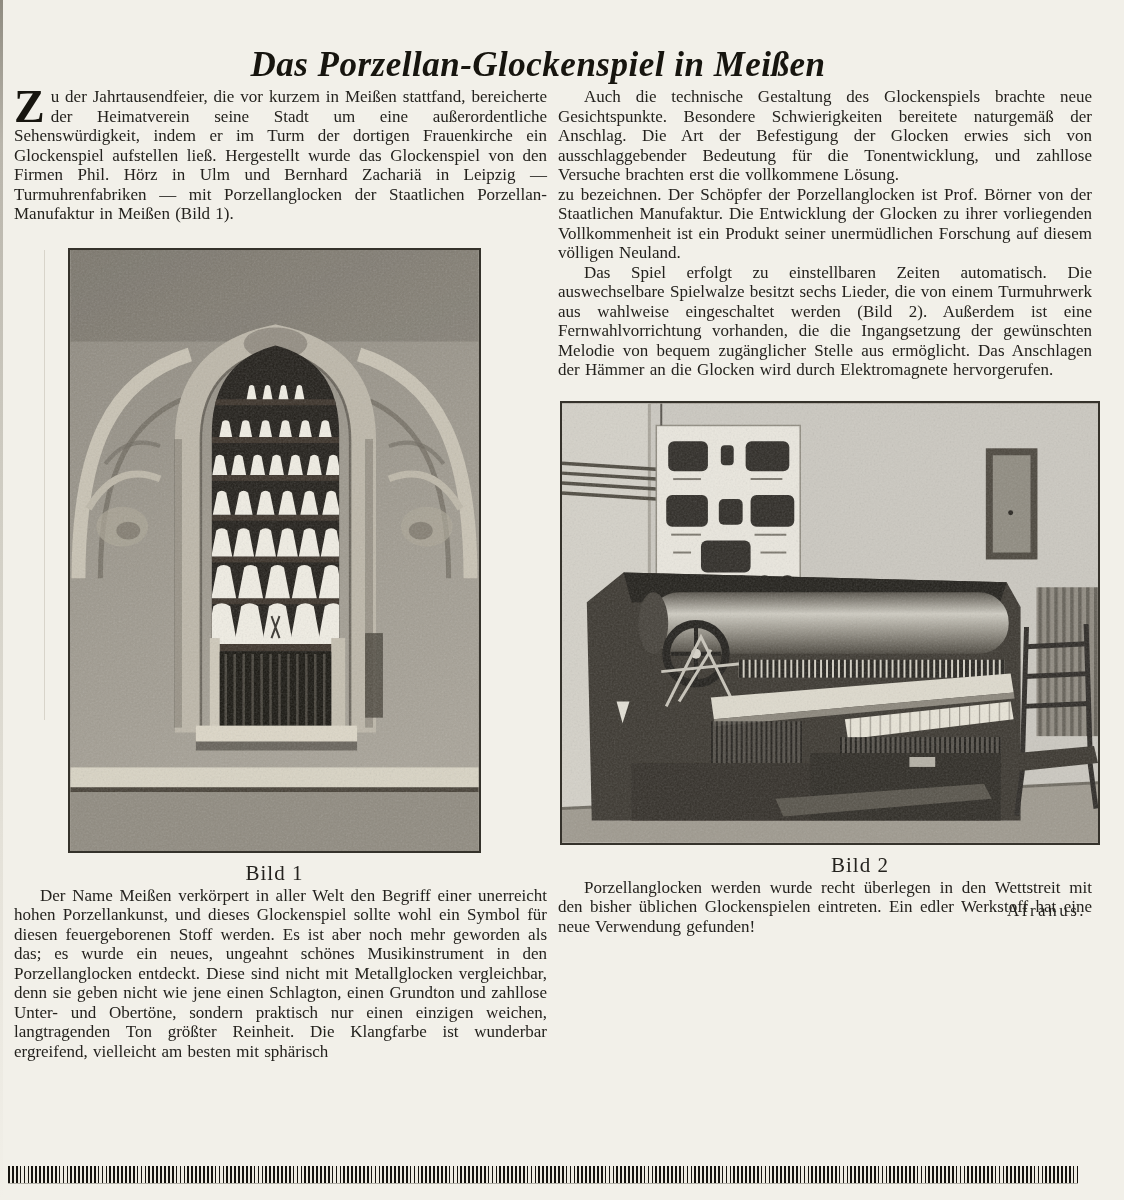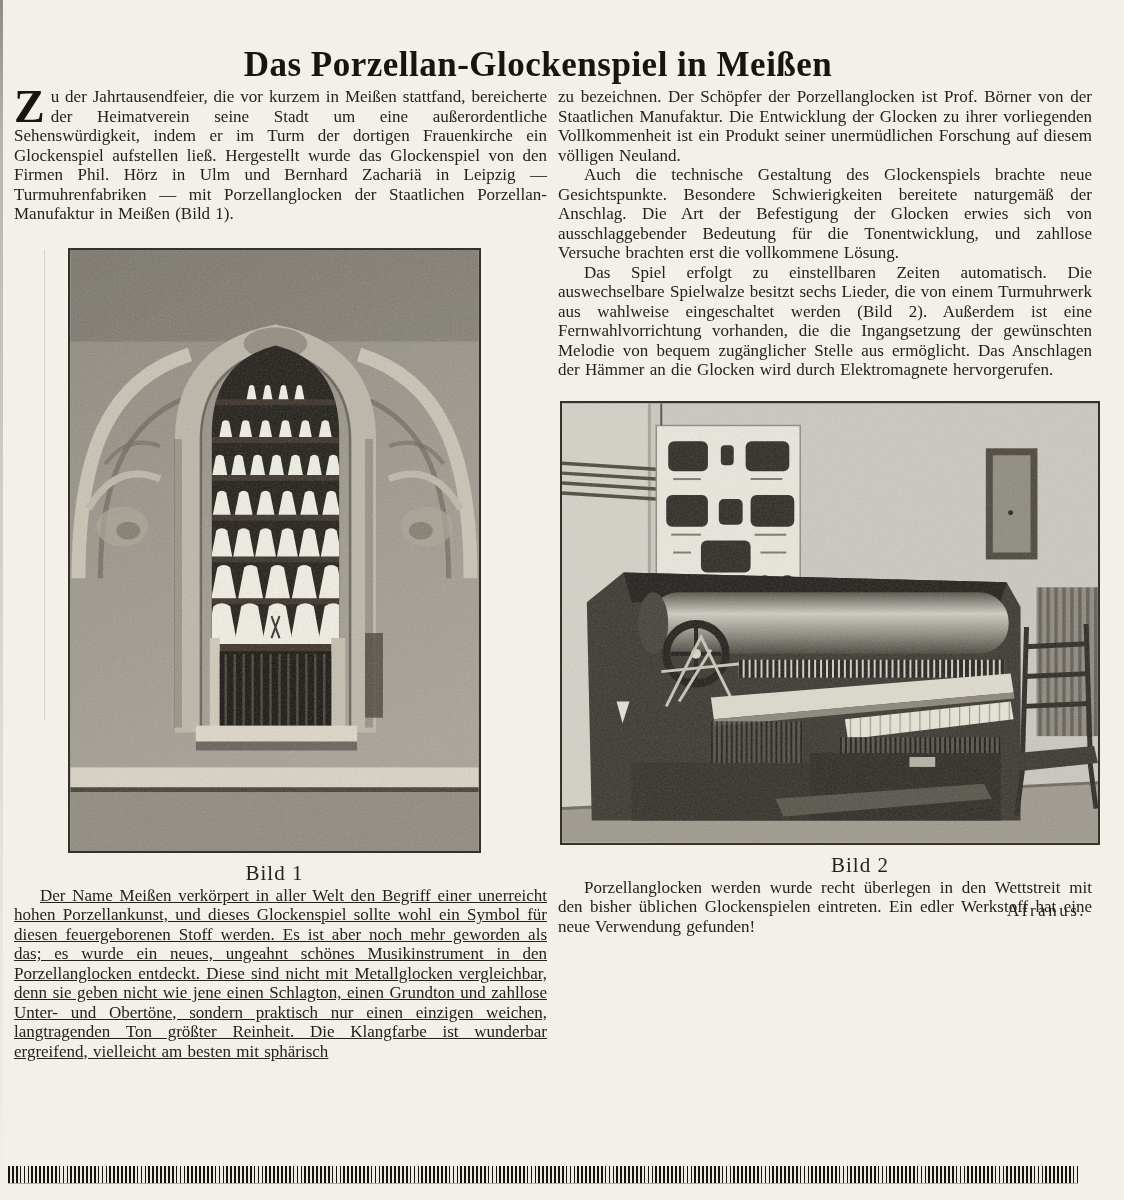--- a/index.html
+++ b/index.html
@@ -7,42 +7,42 @@
     width:1124px;height:1200px;position:relative;overflow:hidden;
     background:#f2f0e9;
     font-family:"Liberation Serif","DejaVu Serif",serif;
     color:#24221e;
   }
   .scan-edge{position:absolute;left:0;top:0;width:3px;height:1200px;
     background:linear-gradient(180deg,#8f8b80 0%,#b9b5ab 12%,#cfccc2 40%,#e4e1d8 70%,transparent 100%);}
   .crease{position:absolute;left:44px;top:250px;width:1px;height:470px;background:#c9c5ba;opacity:.65;}
   .title{
     position:absolute;left:0;top:22px;width:1076px;text-align:center;
-    font-size:35px;font-weight:bold;letter-spacing:.5px;color:#17150f;
+    font-size:35px;font-weight:bold;letter-spacing:.5px;color:#17150f;font-style:italic;
   }
   .col{position:absolute;top:87px;}
   .col-left{left:14px;width:533px;}
   .col-right{left:558px;width:534px;}
   p.body-par{
     margin:0;font-size:17px;line-height:19.5px;text-align:justify;
     hyphens:auto;-webkit-hyphens:auto;word-spacing:1px;
   }
   p.indent{text-indent:26px;}
   .dropcap{
     float:left;font-size:46px;line-height:36px;font-weight:bold;
     padding:2px 6px 0 0;color:#17150f;
   }
   figure{margin:0;}
   .fig1{margin:24px 0 0 54px;width:413px;}
   .fig2{margin:21px 0 0 2px;width:600px;}
   .photo{display:block;border:2px solid #35322b;background:#9a958b;}
   figcaption{
     margin-top:8px;text-align:center;font-size:21px;letter-spacing:1px;color:#24221e;
   }
-  .after-fig{margin-top:26px;text-decoration:underline;}
+  .after-fig{margin-top:26px;}
   .after-fig2{margin-top:34px;}
   .closing{position:relative;}
   .author{position:absolute;right:6px;bottom:16px;letter-spacing:2.5px;margin-top:8px;}
   .film-strip{
     position:absolute;left:8px;top:1166px;width:1070px;height:17px;
     background:repeating-linear-gradient(90deg,#15130f 0px,#15130f 1.7px,#eeebe2 1.7px,#eeebe2 3.9px);
     box-shadow:0 1px 0 rgba(60,56,48,.35);
   }
 </style>
 </head>
@@ -200,22 +200,22 @@
 
       <rect x="0" y="0" width="410" height="604" filter="url(#grain1)"></rect>
     </svg>
     <figcaption>Bild 1</figcaption>
   </figure>
 
   <p class="body-par indent after-fig">Der Name Meißen verkörpert in aller Welt den Begriff einer unerreicht hohen Porzellankunst, und dieses Glockenspiel sollte wohl ein Symbol für diesen feuergeborenen Stoff werden. Es ist aber noch mehr geworden als das; es wurde ein neues, ungeahnt schönes Musikinstrument in den Porzellanglocken entdeckt. Diese sind nicht mit Metallglocken vergleichbar, denn sie geben nicht wie jene einen Schlagton, einen Grundton und zahllose Unter- und Obertöne, sondern praktisch nur einen einzigen weichen, langtragenden Ton größter Reinheit. Die Klangfarbe ist wunderbar ergreifend, vielleicht am besten mit sphärisch</p>
 </div>
 
 <div class="col col-right">
+  <p class="body-par indent">Auch die technische Gestaltung des Glockenspiels brachte neue Gesichtspunkte. Besondere Schwierigkeiten bereitete naturgemäß der Anschlag. Die Art der Befestigung der Glocken erwies sich von ausschlaggebender Bedeutung für die Tonentwicklung, und zahllose Versuche brachten erst die vollkommene Lösung.</p>
   <p class="body-par">zu bezeichnen. Der Schöpfer der Porzellanglocken ist Prof. Börner von der Staatlichen Manufaktur. Die Entwicklung der Glocken zu ihrer vorliegenden Vollkommenheit ist ein Produkt seiner unermüdlichen Forschung auf diesem völligen Neuland.</p>
-  <p class="body-par indent">Auch die technische Gestaltung des Glockenspiels brachte neue Gesichtspunkte. Besondere Schwierigkeiten bereitete naturgemäß der Anschlag. Die Art der Befestigung der Glocken erwies sich von ausschlaggebender Bedeutung für die Tonentwicklung, und zahllose Versuche brachten erst die vollkommene Lösung.</p>
   <p class="body-par indent">Das Spiel erfolgt zu einstellbaren Zeiten automatisch. Die auswechselbare Spielwalze besitzt sechs Lieder, die von einem Turmuhrwerk aus wahlweise eingeschaltet werden (Bild 2). Außerdem ist eine Fernwahlvorrichtung vorhanden, die die Ingangsetzung der gewünschten Melodie von bequem zugänglicher Stelle aus ermöglicht. Das Anschlagen der Hämmer an die Glocken wird durch Elektromagnete hervorgerufen.</p>
 
   <figure class="fig2">
     <svg class="photo" width="536" height="440" viewBox="0 0 540 442" role="img">
       <defs>
         <linearGradient id="cyl" x1="0" y1="0" x2="0" y2="1">
           <stop offset="0" stop-color="#57534b"></stop>
           <stop offset="0.35" stop-color="#cfccc2"></stop>
           <stop offset="0.7" stop-color="#8b877d"></stop>
           <stop offset="1" stop-color="#4b473f"></stop>

